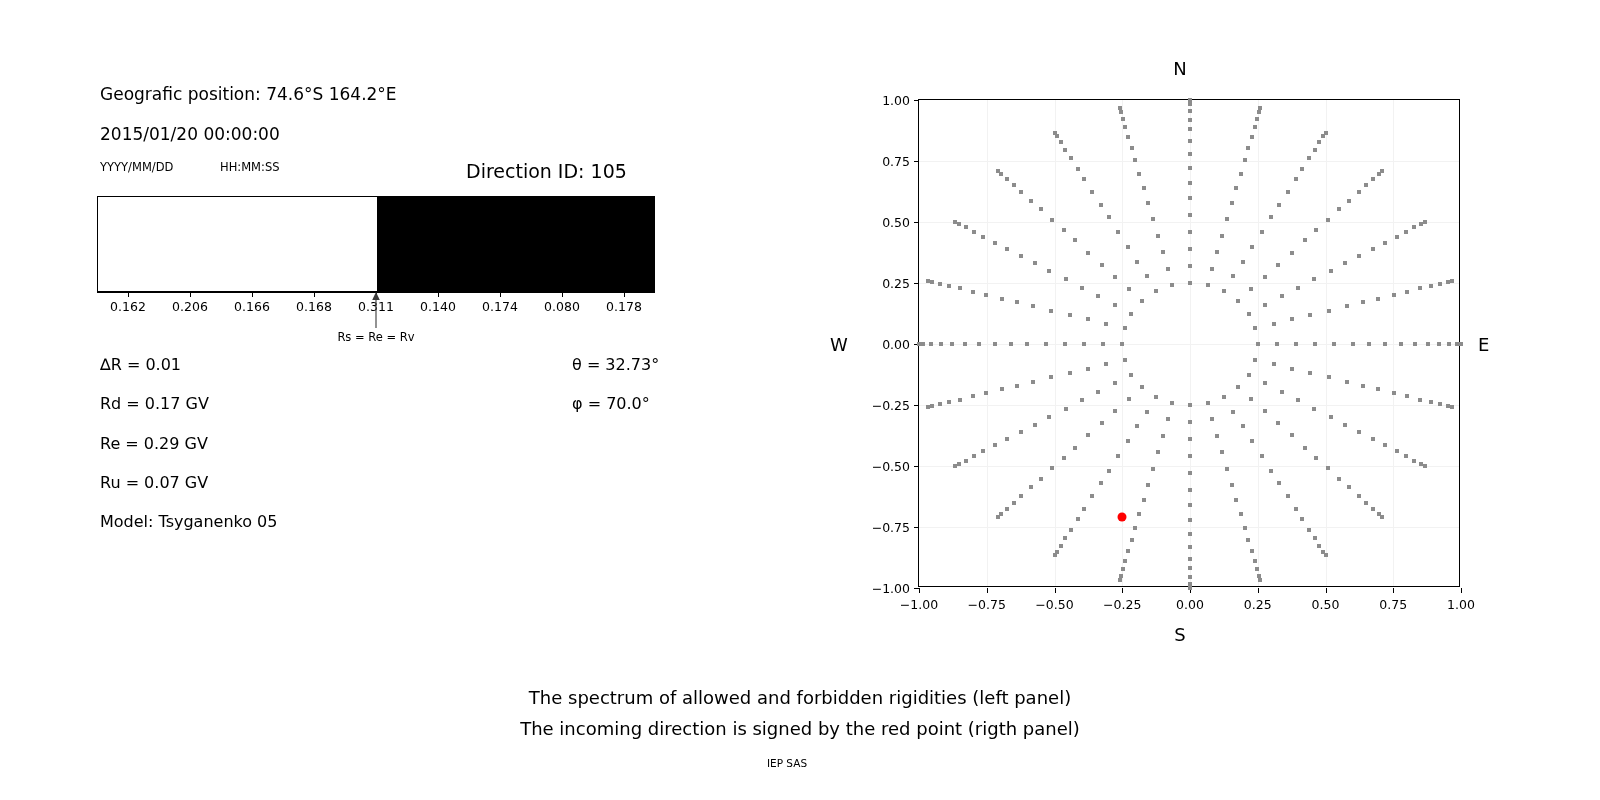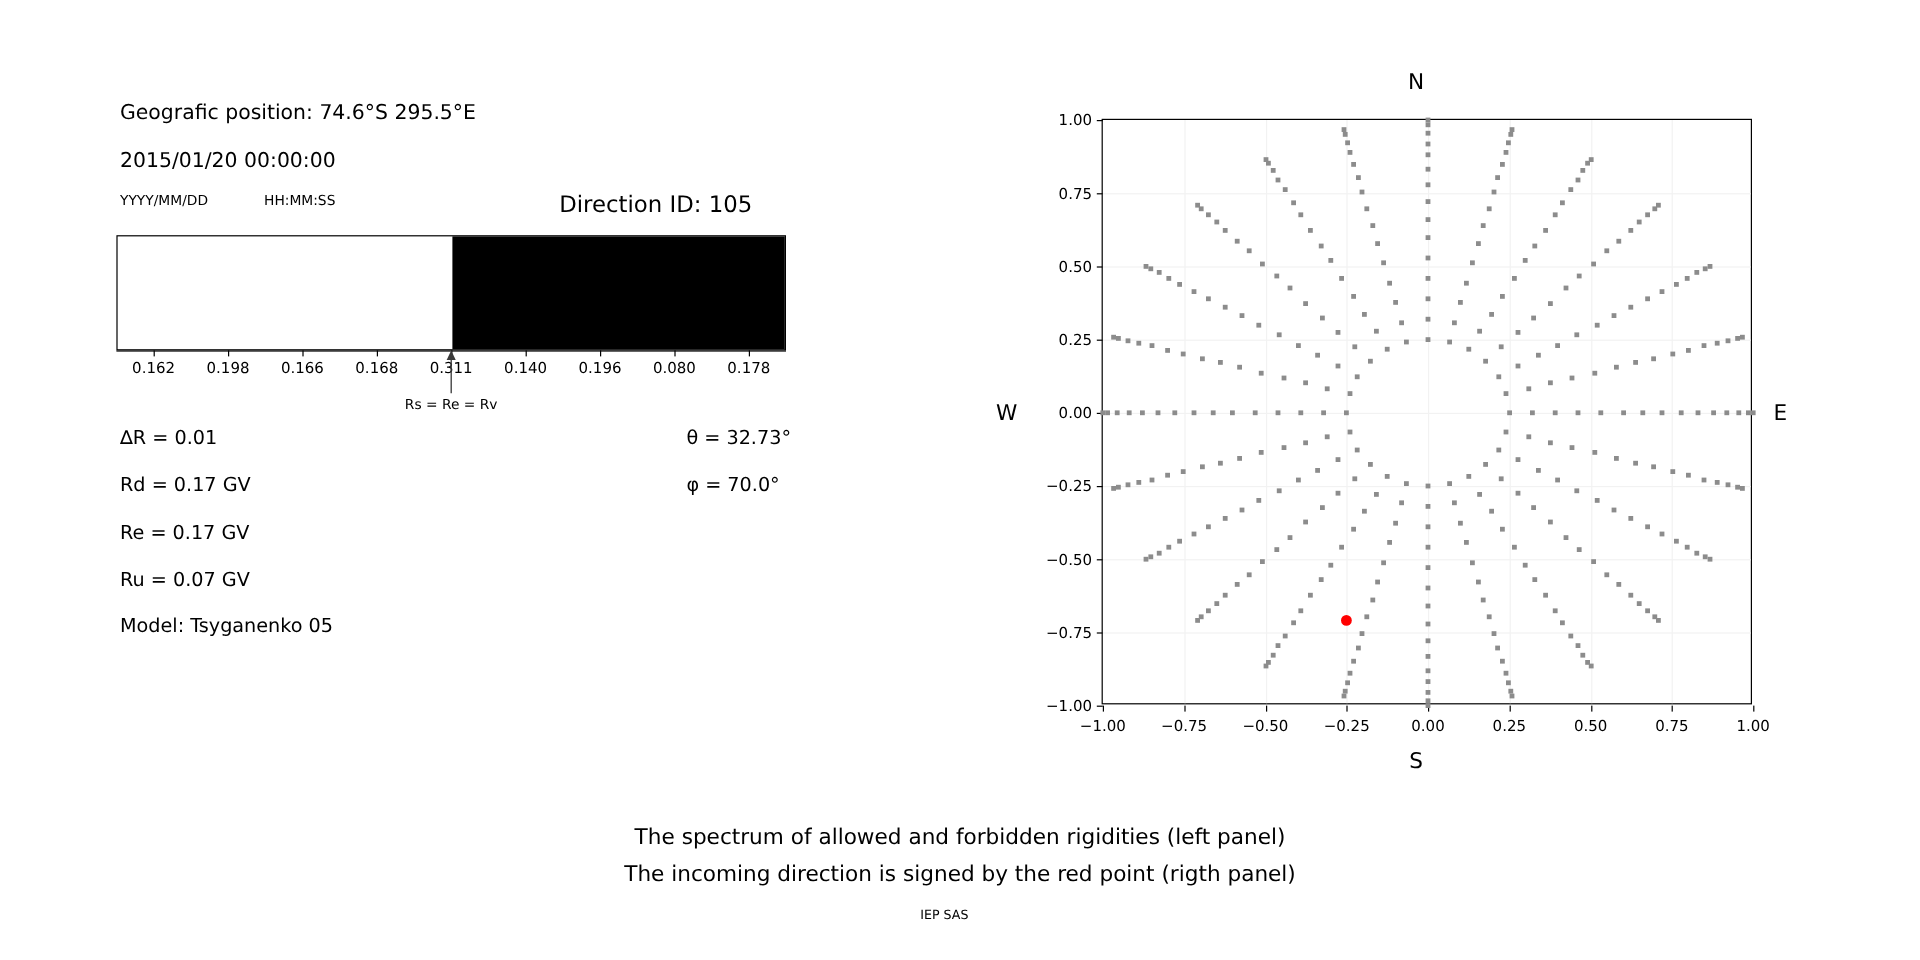--- a/index.html
+++ b/index.html
@@ -70,64 +70,64 @@
        background:#ff0000;transform:translate(-50%,-50%);}
 
   
   #caption1{left:800px;top:687px;font-size:18px;transform:translateX(-50%);}
   #caption2{left:800px;top:718px;font-size:18px;transform:translateX(-50%);}
   #footer{left:787px;top:757px;font-size:10.5px;transform:translateX(-50%);}
 </style>
 </head>
 <body>
 
-<div class="abs t" id="geo-position">Geografic position: 74.6°S 295.5°E</div>
+<div class="abs t" id="geo-position">Geografic position: 74.6°S 164.2°E</div>
 
 <div class="abs t" id="datetime">2015/01/20 00:00:00</div>
 
 <div class="abs t" id="fmt-date">YYYY/MM/DD</div>
 
 <div class="abs t" id="fmt-time">HH:MM:SS</div>
 
 <div class="abs t" id="direction-id">Direction ID: 105</div>
 
 <div class="abs" id="spectrum-bar">
   <div id="spectrum-forbidden" style="left: 279px; right: 0px; background: rgb(0, 0, 0);"></div>
 </div>
 
 <div class="abs" id="spectrum-axis">
     <div class="tickmark" style="left: 31px;"></div>
     <div class="ticklabel" style="left: 31px;">0.162</div>
     <div class="tickmark" style="left: 93px;"></div>
-    <div class="ticklabel" style="left: 93px;">0.198</div>
+    <div class="ticklabel" style="left: 93px;">0.206</div>
     <div class="tickmark" style="left: 155px;"></div>
     <div class="ticklabel" style="left: 155px;">0.166</div>
     <div class="tickmark" style="left: 217px;"></div>
     <div class="ticklabel" style="left: 217px;">0.168</div>
     <div class="tickmark" style="left: 279px;"></div>
     <div class="ticklabel" style="left: 279px;">0.311</div>
     <div class="tickmark" style="left: 341px;"></div>
     <div class="ticklabel" style="left: 341px;">0.140</div>
     <div class="tickmark" style="left: 403px;"></div>
-    <div class="ticklabel" style="left: 403px;">0.196</div>
+    <div class="ticklabel" style="left: 403px;">0.174</div>
     <div class="tickmark" style="left: 465px;"></div>
     <div class="ticklabel" style="left: 465px;">0.080</div>
     <div class="tickmark" style="left: 527px;"></div>
     <div class="ticklabel" style="left: 527px;">0.178</div>
   </div>
 
 <svg class="abs" id="rs-arrow" width="14" height="36" viewBox="0 0 14 36" style="transform: translateX(-7px); left: 376px;">
   <line x1="7" y1="36" x2="7" y2="2" stroke="#3a3a3a" stroke-width="1.1"></line>
   <polygon points="7,0 3.2,8 10.8,8" fill="#3a3a3a"></polygon>
 </svg>
 <div class="abs t" id="rs-label" style="left: 376px;">Rs = Re = Rv</div>
 
 <div class="abs t param" id="p-dR">∆R = 0.01</div>
 <div class="abs t param" id="p-Rd">Rd = 0.17 GV</div>
-<div class="abs t param" id="p-Re">Re = 0.17 GV</div>
+<div class="abs t param" id="p-Re">Re = 0.29 GV</div>
 <div class="abs t param" id="p-Ru">Ru = 0.07 GV</div>
 <div class="abs t param" id="p-model">Model: Tsyganenko 05</div>
 <div class="abs t param" id="p-theta">θ = 32.73°</div>
 <div class="abs t param" id="p-phi">φ = 70.0°</div>
 
 <div class="abs t" id="label-N">N</div>
 <div class="abs t" id="label-S">S</div>
 <div class="abs t" id="label-W">W</div>
 <div class="abs t" id="label-E">E</div>
 

